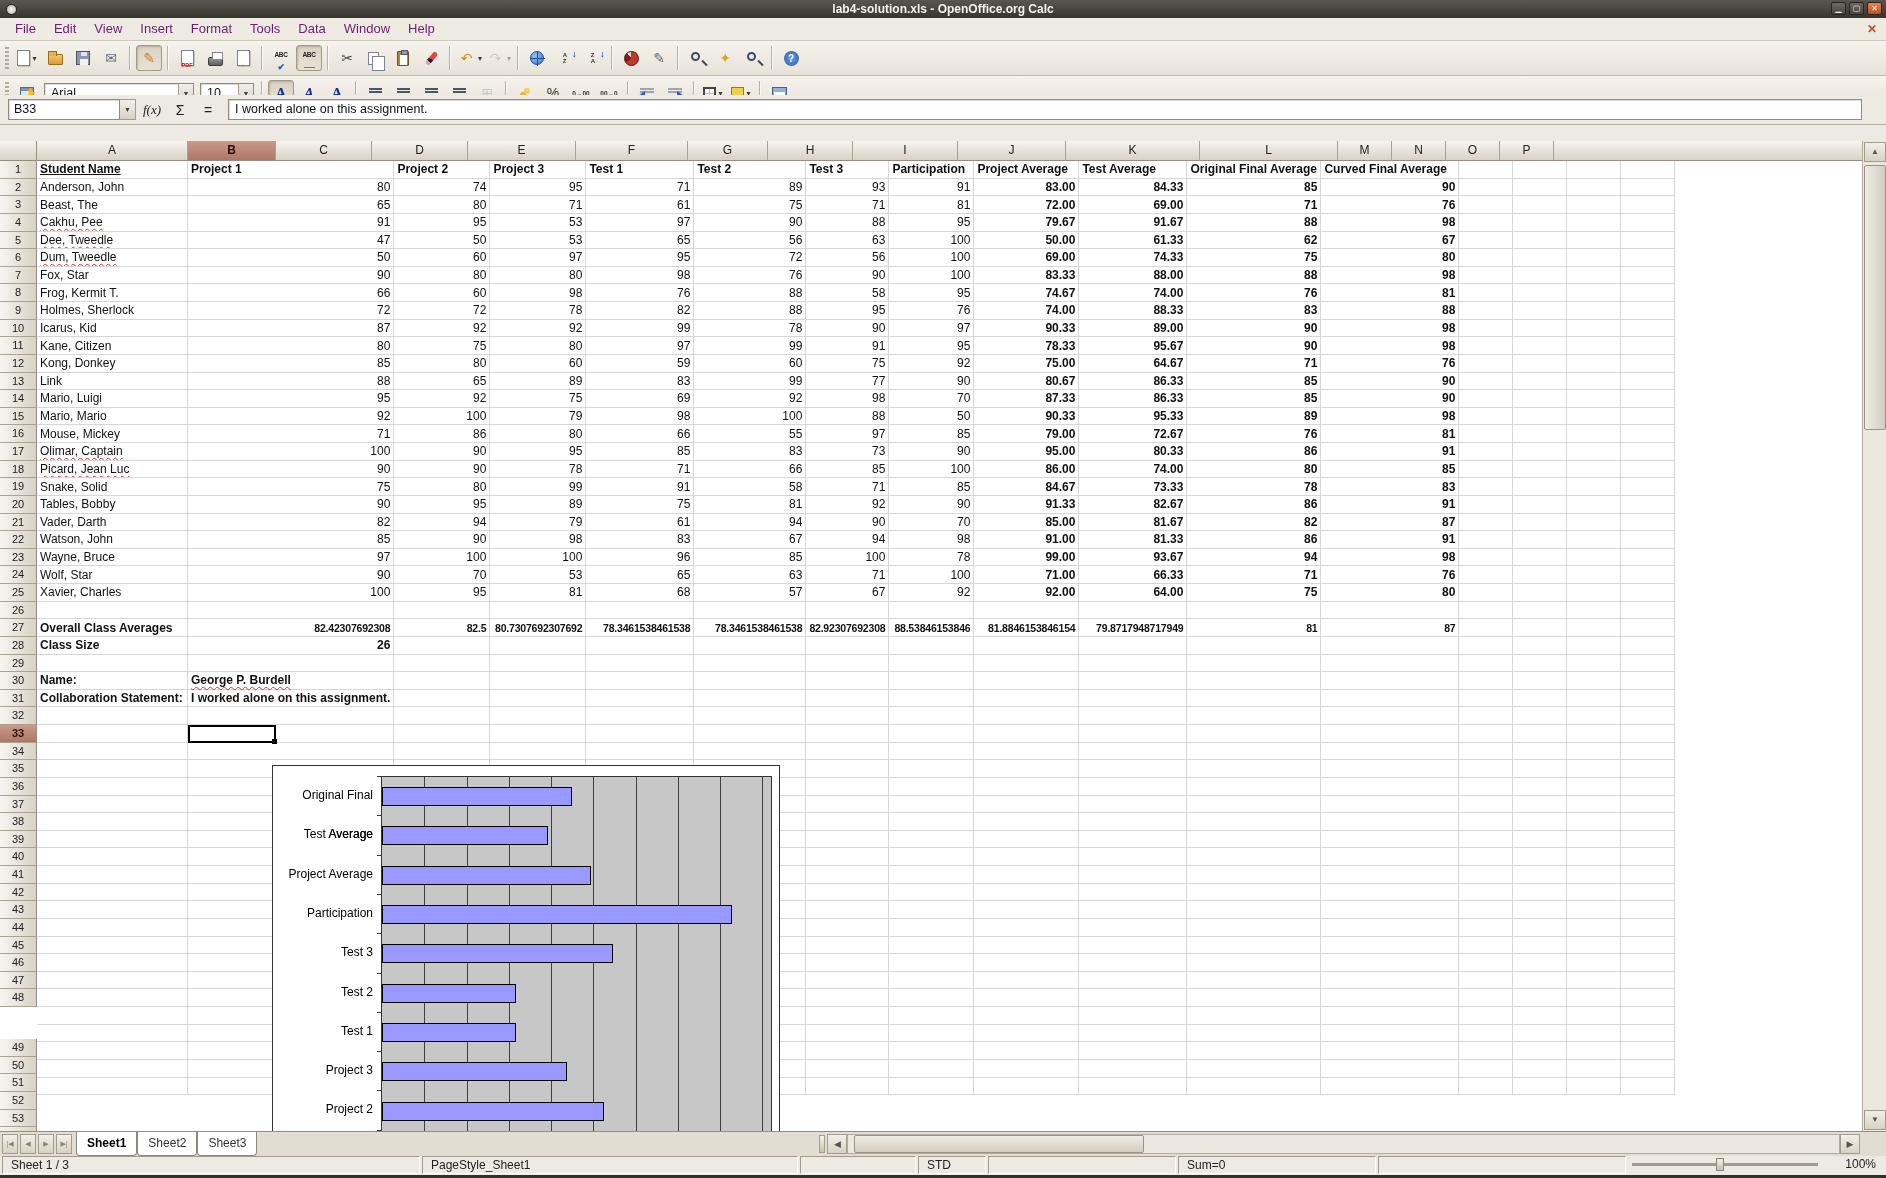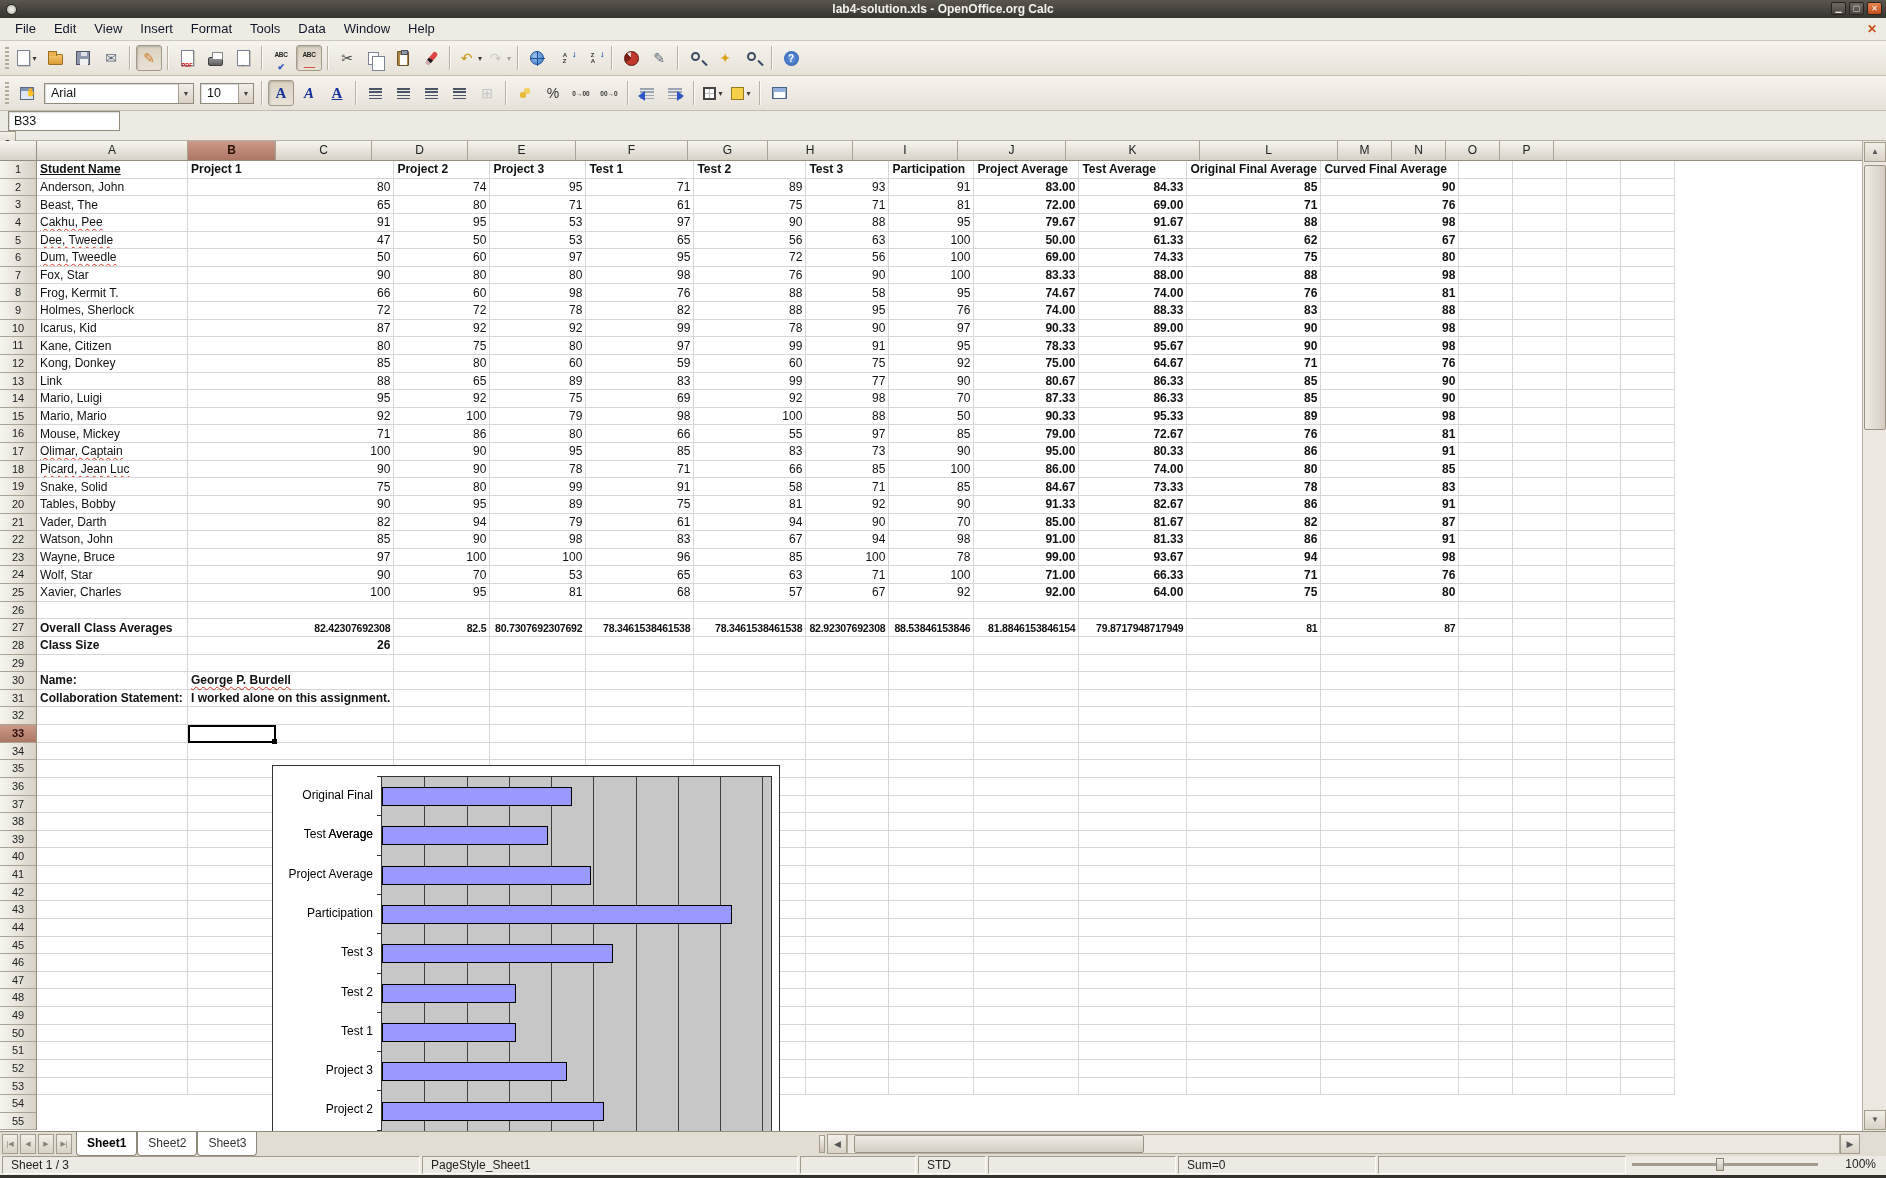--- a/index.html
+++ b/index.html
@@ -13,21 +13,21 @@
     background:linear-gradient(#5a564f,#37342f); display:flex; align-items:center; }
   #titlebar .wicon { width:11px; height:11px; border-radius:50%; background:radial-gradient(#f5f3ee,#b9b4a8); margin-left:6px; border:1px solid #222; }
   #titlebar .ttl { position:absolute; left:0; right:0; text-align:center; color:#f4f2ed; font-size:12px; font-weight:bold; }
   .wbtns { position:absolute; right:4px; top:2px; display:flex; gap:3px; }
   .wbtn { width:15px; height:13px; border-radius:2px; background:linear-gradient(#6e6a62,#4a463f);
     color:#e9e6dd; font-size:8px; line-height:12px; text-align:center; border:1px solid #26241ف; border:1px solid #262420; }
   .wbtn.close { background:linear-gradient(#e8824d,#c04f1d); color:#fff; }
   
   #menubar { position:absolute; left:0; top:18px; width:100%; height:23px; background:#eeebe3;
     border-bottom:1px solid #cfc9bd; display:flex; align-items:center; padding-left:6px; }
-  .menu-item { font-size:13px; padding:0 9px; line-height:22px; color:#0f172a; }
+  .menu-item { font-size:13px; padding:0 9px; line-height:22px; color:#701a75; }
   #doc-close { position:absolute; right:6px; top:3px; width:16px; height:16px; color:#cc4a18;
     font-size:12px; font-weight:bold; text-align:center; line-height:16px; }
   
   .toolbar { position:absolute; left:0; width:100%; background:linear-gradient(#f6f3ed,#e7e2d8);
     border-bottom:1px solid #c2bcae; display:flex; align-items:center; padding-left:4px; }
   #stdbar { top:41px; height:35px; }
   #fmtbar { top:76px; height:35px; }
   .grip { width:4px; height:22px; margin:0 4px 0 1px;
     background:repeating-linear-gradient(#b3ab9b 0 2px, transparent 2px 4px); }
   .sep { width:2px; height:24px; margin:0 4px; border-left:1px solid #b9b2a3; border-right:1px solid #fbf9f5; }
@@ -88,22 +88,22 @@
   .fA { font-weight:bold; color:#16339c; font-size:15px; font-family:"Liberation Serif",serif; }
   .fA.i { font-style:italic; }
   .fA.u { text-decoration:underline; }
   .dec { font-size:6.5px; font-weight:bold; color:#333; }
   .combo { display:inline-flex; align-items:center; height:21px; background:#fff; border:1px solid #928b7c;
     box-shadow:inset 1px 1px 1px rgba(0,0,0,.15); margin:0 3px; font-size:12.5px; }
   .combo .cval { padding:0 6px; flex:1; }
   .combo .cbtn { width:15px; height:100%; background:linear-gradient(#f2efe8,#d8d2c5); border-left:1px solid #a59d8c;
     font-size:7px; text-align:center; line-height:19px; color:#444; }
   
-  #formulabar { position:absolute; left:0; top:111px; width:100%; height:30px; background:#eceae2;
-    border-bottom:1px solid #b7b1a5; display:flex; align-items:flex-start;flex-direction:column; }
+  #formulabar { position:absolute; left:0; top:95px; width:100%; height:30px; background:#eceae2;
+    border-bottom:1px solid #b7b1a5; display:flex; align-items:center; }
   #namebox { width:112px; height:21px; margin-left:8px; background:#fff; border:1px solid #928b7c;
     box-shadow:inset 1px 1px 1px rgba(0,0,0,.15); font-size:12.5px; padding:2px 5px; }
   #namebox-dd { width:16px; height:21px; background:linear-gradient(#f2efe8,#d8d2c5); border:1px solid #a59d8c; border-left:none;
     font-size:7px; text-align:center; line-height:19px; color:#444; }
   .fbtn { width:24px; height:22px; margin-left:4px; text-align:center; font-size:14px; line-height:22px; color:#222; }
   .fbtn.fx { font-family:"Liberation Serif",serif; font-style:italic; font-size:13px; }
   #inputline { flex:1; height:21px; margin:0 24px 0 8px; background:#fff; border:1px solid #928b7c;
     box-shadow:inset 1px 1px 1px rgba(0,0,0,.15); font-size:12.5px; padding:2px 6px; white-space:nowrap; overflow:hidden; }
   
   #sheetview { position:absolute; left:0; top:141px; width:1862px; height:990px; background:#fff; overflow:hidden; }
@@ -465,21 +465,21 @@
         <div class="rowh" style="height: 17.636px; line-height: 16.636px;">39</div>
         <div class="rowh" style="height: 17.636px; line-height: 16.636px;">40</div>
         <div class="rowh" style="height: 17.636px; line-height: 16.636px;">41</div>
         <div class="rowh" style="height: 17.636px; line-height: 16.636px;">42</div>
         <div class="rowh" style="height: 17.636px; line-height: 16.636px;">43</div>
         <div class="rowh" style="height: 17.636px; line-height: 16.636px;">44</div>
         <div class="rowh" style="height: 17.636px; line-height: 16.636px;">45</div>
         <div class="rowh" style="height: 17.636px; line-height: 16.636px;">46</div>
         <div class="rowh" style="height: 17.636px; line-height: 16.636px;">47</div>
         <div class="rowh" style="height: 17.636px; line-height: 16.636px;">48</div>
-        <div class="rowh" style="height: 17.636px; line-height: 16.636px;">49</div>
+        <div class="rowh" style="height: 17.636px; line-height: 16.636px; margin-top: 32px;">49</div>
         <div class="rowh" style="height: 17.636px; line-height: 16.636px;">50</div>
         <div class="rowh" style="height: 17.636px; line-height: 16.636px;">51</div>
         <div class="rowh" style="height: 17.636px; line-height: 16.636px;">52</div>
         <div class="rowh" style="height: 17.636px; line-height: 16.636px;">53</div>
         <div class="rowh" style="height: 17.636px; line-height: 16.636px;">54</div>
         <div class="rowh" style="height: 17.636px; line-height: 16.636px;">55</div>
       </div>
     <table id="grid">
         <colgroup id="grid-cols">
           <col style="width: 151px;">

